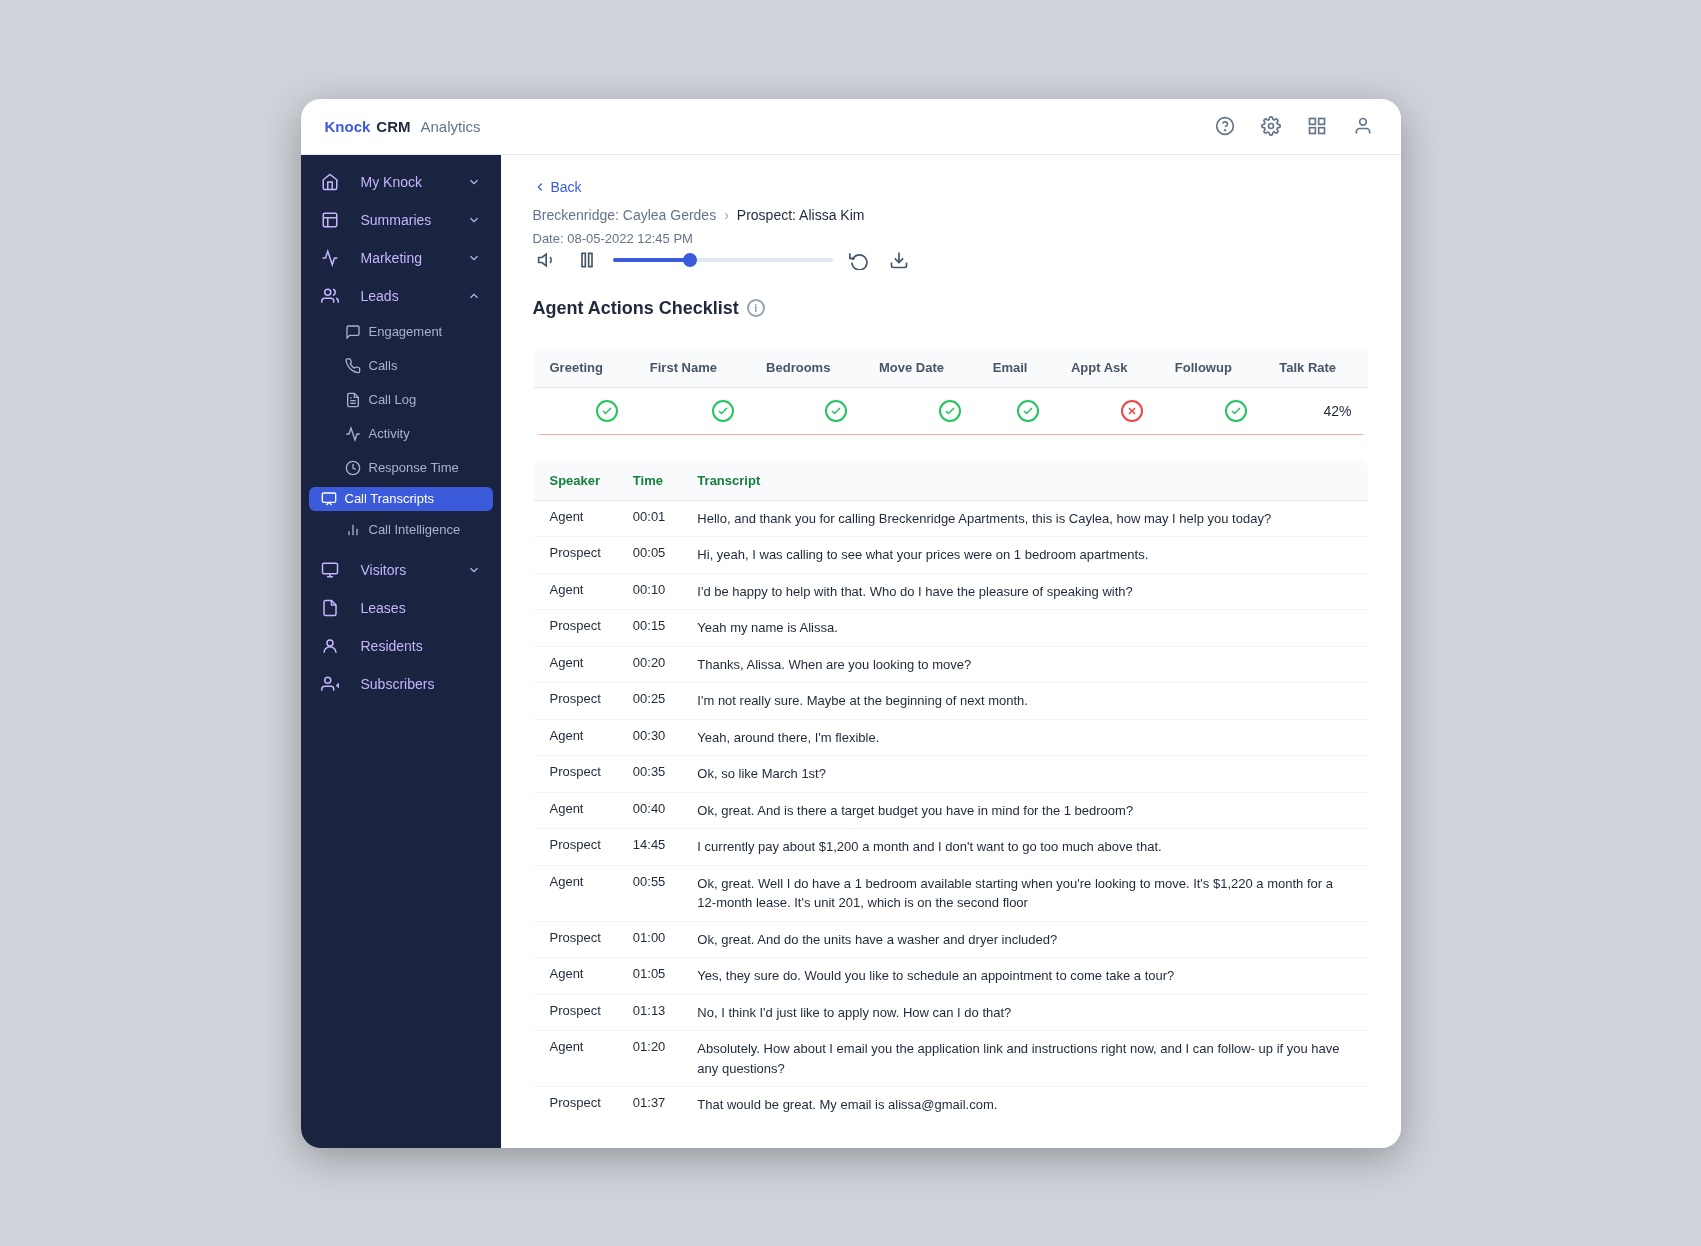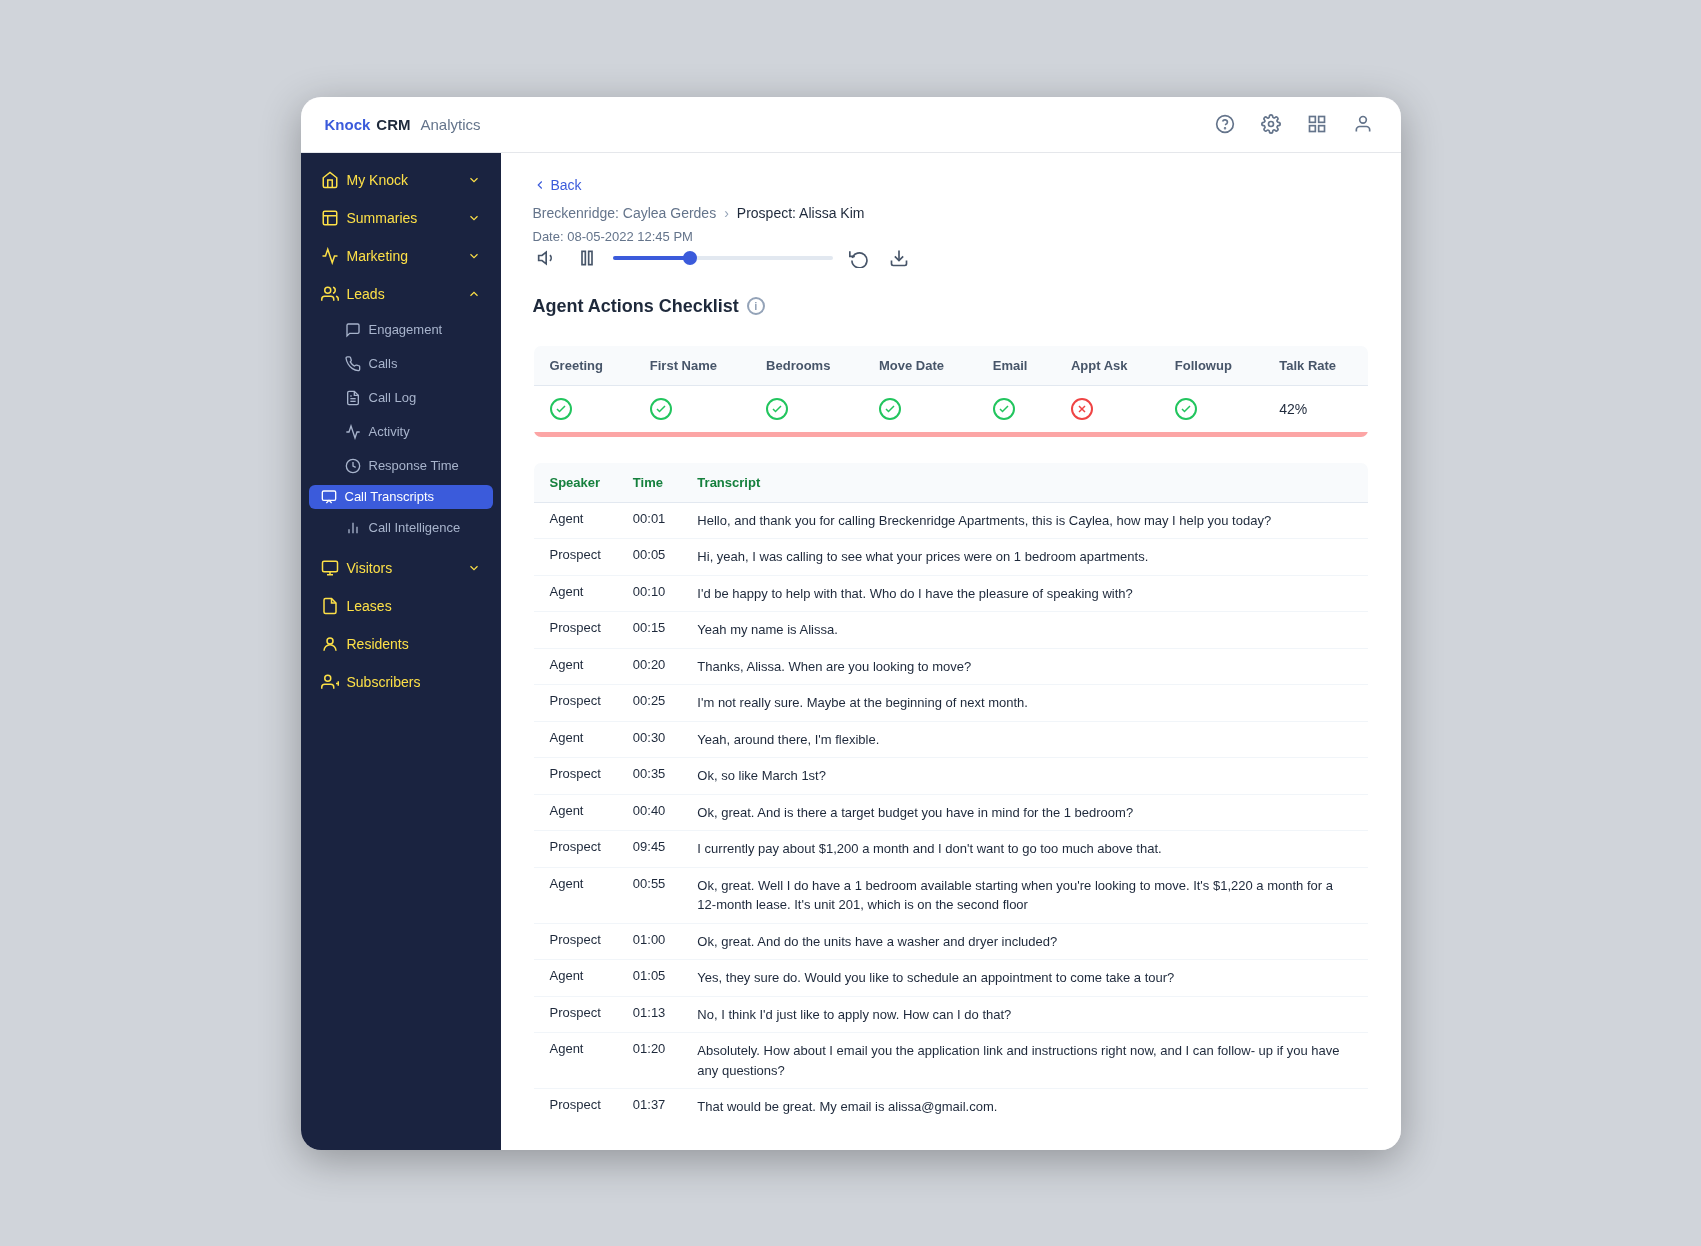--- a/index.html
+++ b/index.html
@@ -84,24 +84,24 @@
       flex-shrink: 0;
       display: flex;
       flex-direction: column;
       overflow-y: auto;
       padding-top: 8px;
     }
     .nav-item {
       display: flex;
       align-items: center;
       padding: 10px 20px;
-      color: #fde047;
+      color: #c4b5fd;
       cursor: pointer;
       font-size: 14px;
-      gap: 8px;
+      gap: 22px;
       border-radius: 0;
       transition: background 0.15s;
     }
     .nav-item-label { flex: 1; }
     .nav-chevron { width: 14px; height: 14px; }
     .nav-icon { width: 18px; height: 18px; flex-shrink: 0; }
 
     .nav-section-item {
       display: flex;
       align-items: center;
@@ -232,22 +232,22 @@
       padding: 12px 16px;
       text-align: left;
       font-size: 13px;
       font-weight: 600;
       color: #475569;
       background: #f8fafc;
       border-bottom: 1px solid #e2e8f0;
     }
     .checklist-table td {
       padding: 12px 16px;
-      text-align: left;
-      border-bottom: 6px solid #fca5a5;
+      text-align: right;
+      border-bottom: 2px solid #fca5a5;
     }
     .check-green {
       width: 22px;
       height: 22px;
       border-radius: 50%;
       border: 2px solid #22c55e;
       display: inline-flex;
       align-items: center;
       justify-content: center;
       color: #22c55e;
@@ -654,21 +654,21 @@
       <td class="time-cell">00:35</td>
       <td class="transcript-text">Ok, so like March 1st?</td>
     </tr>
             <tr>
       <td class="speaker-agent">Agent</td>
       <td class="time-cell">00:40</td>
       <td class="transcript-text">Ok, great. And is there a target budget you have in mind for the 1 bedroom?</td>
     </tr>
             <tr>
       <td class="speaker-prospect">Prospect</td>
-      <td class="time-cell">09:45</td>
+      <td class="time-cell">14:45</td>
       <td class="transcript-text"> I currently pay about $1,200 a month and I don't want to go too much above that.</td>
     </tr>
             <tr>
       <td class="speaker-agent">Agent</td>
       <td class="time-cell">00:55</td>
       <td class="transcript-text">Ok, great. Well I do have a 1 bedroom available starting when you're looking to move. It's $1,220 a month for a 12-month lease. It's unit 201, which is on the second floor</td>
     </tr>
             <tr>
       <td class="speaker-prospect">Prospect</td>
       <td class="time-cell">01:00</td>

